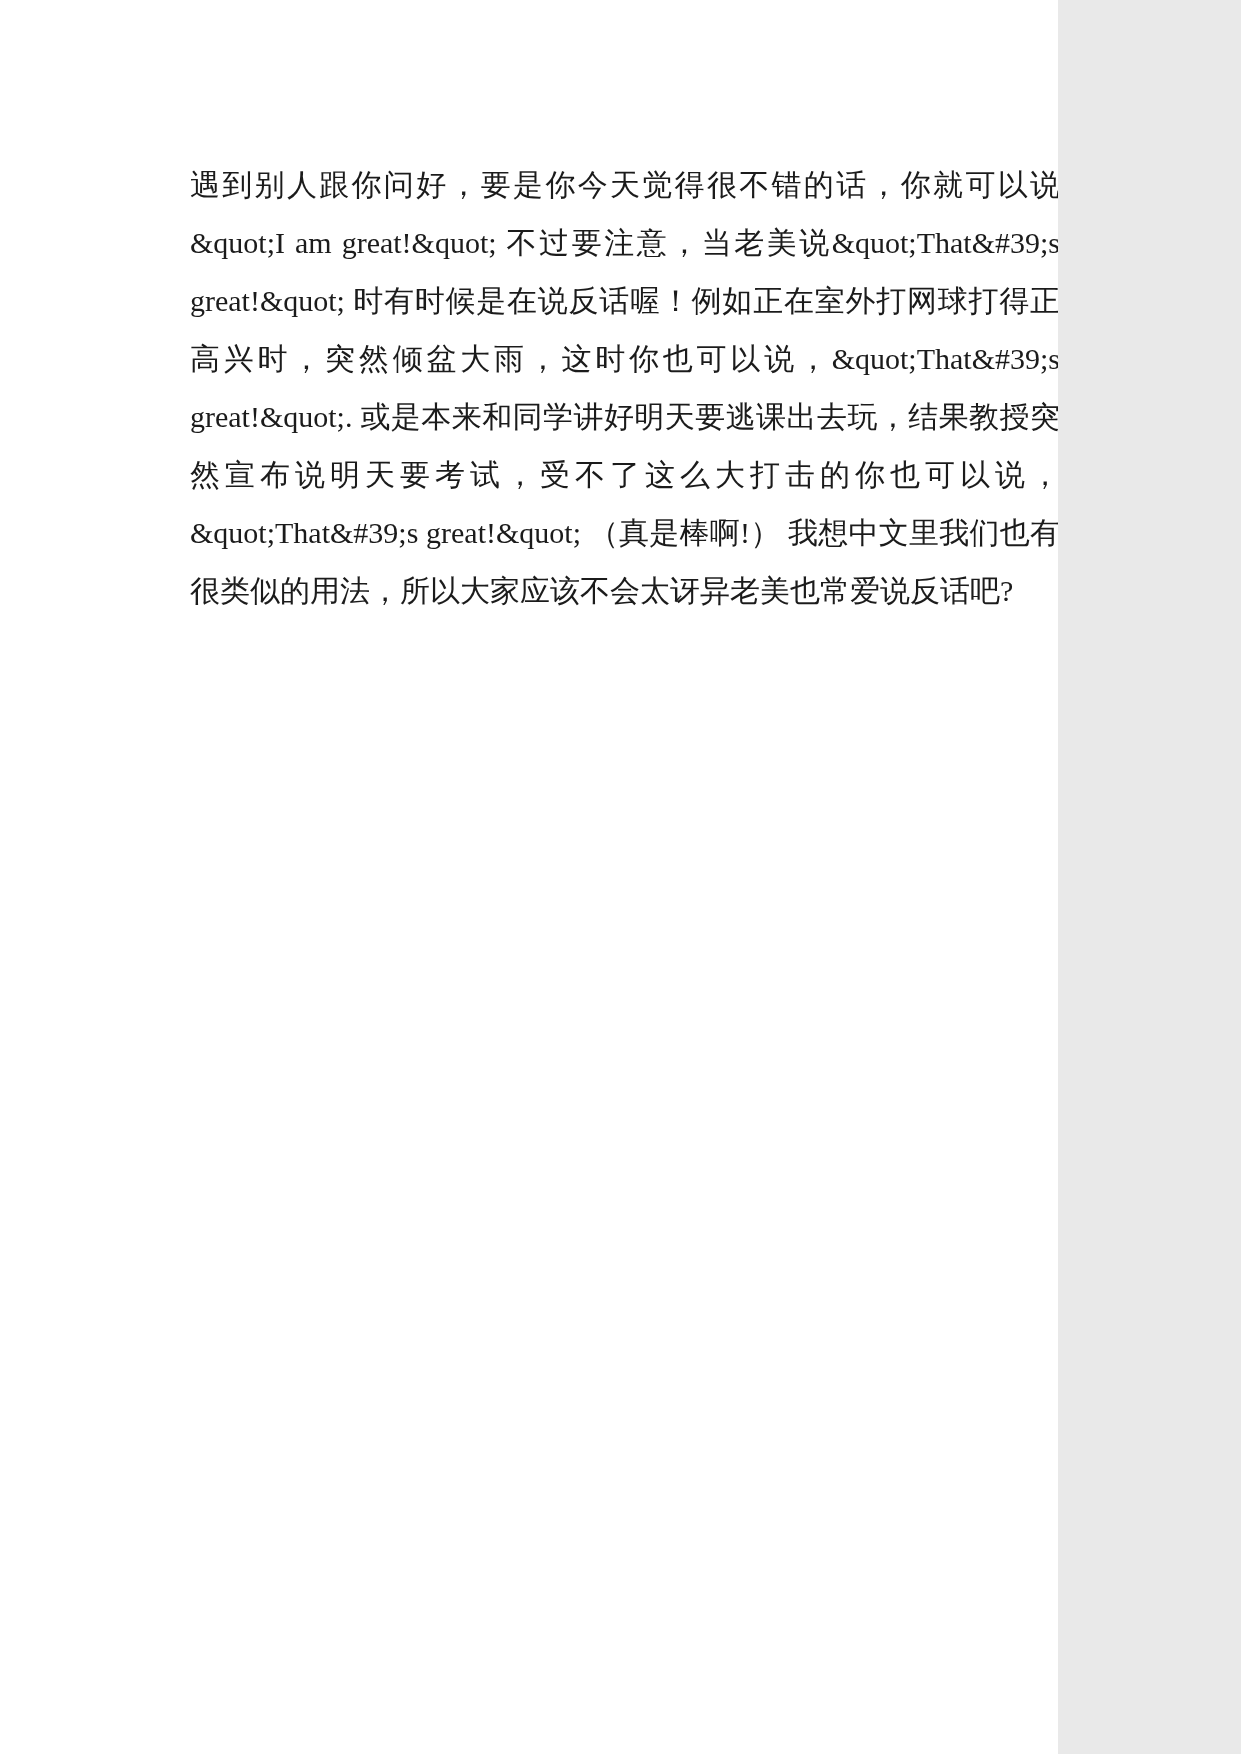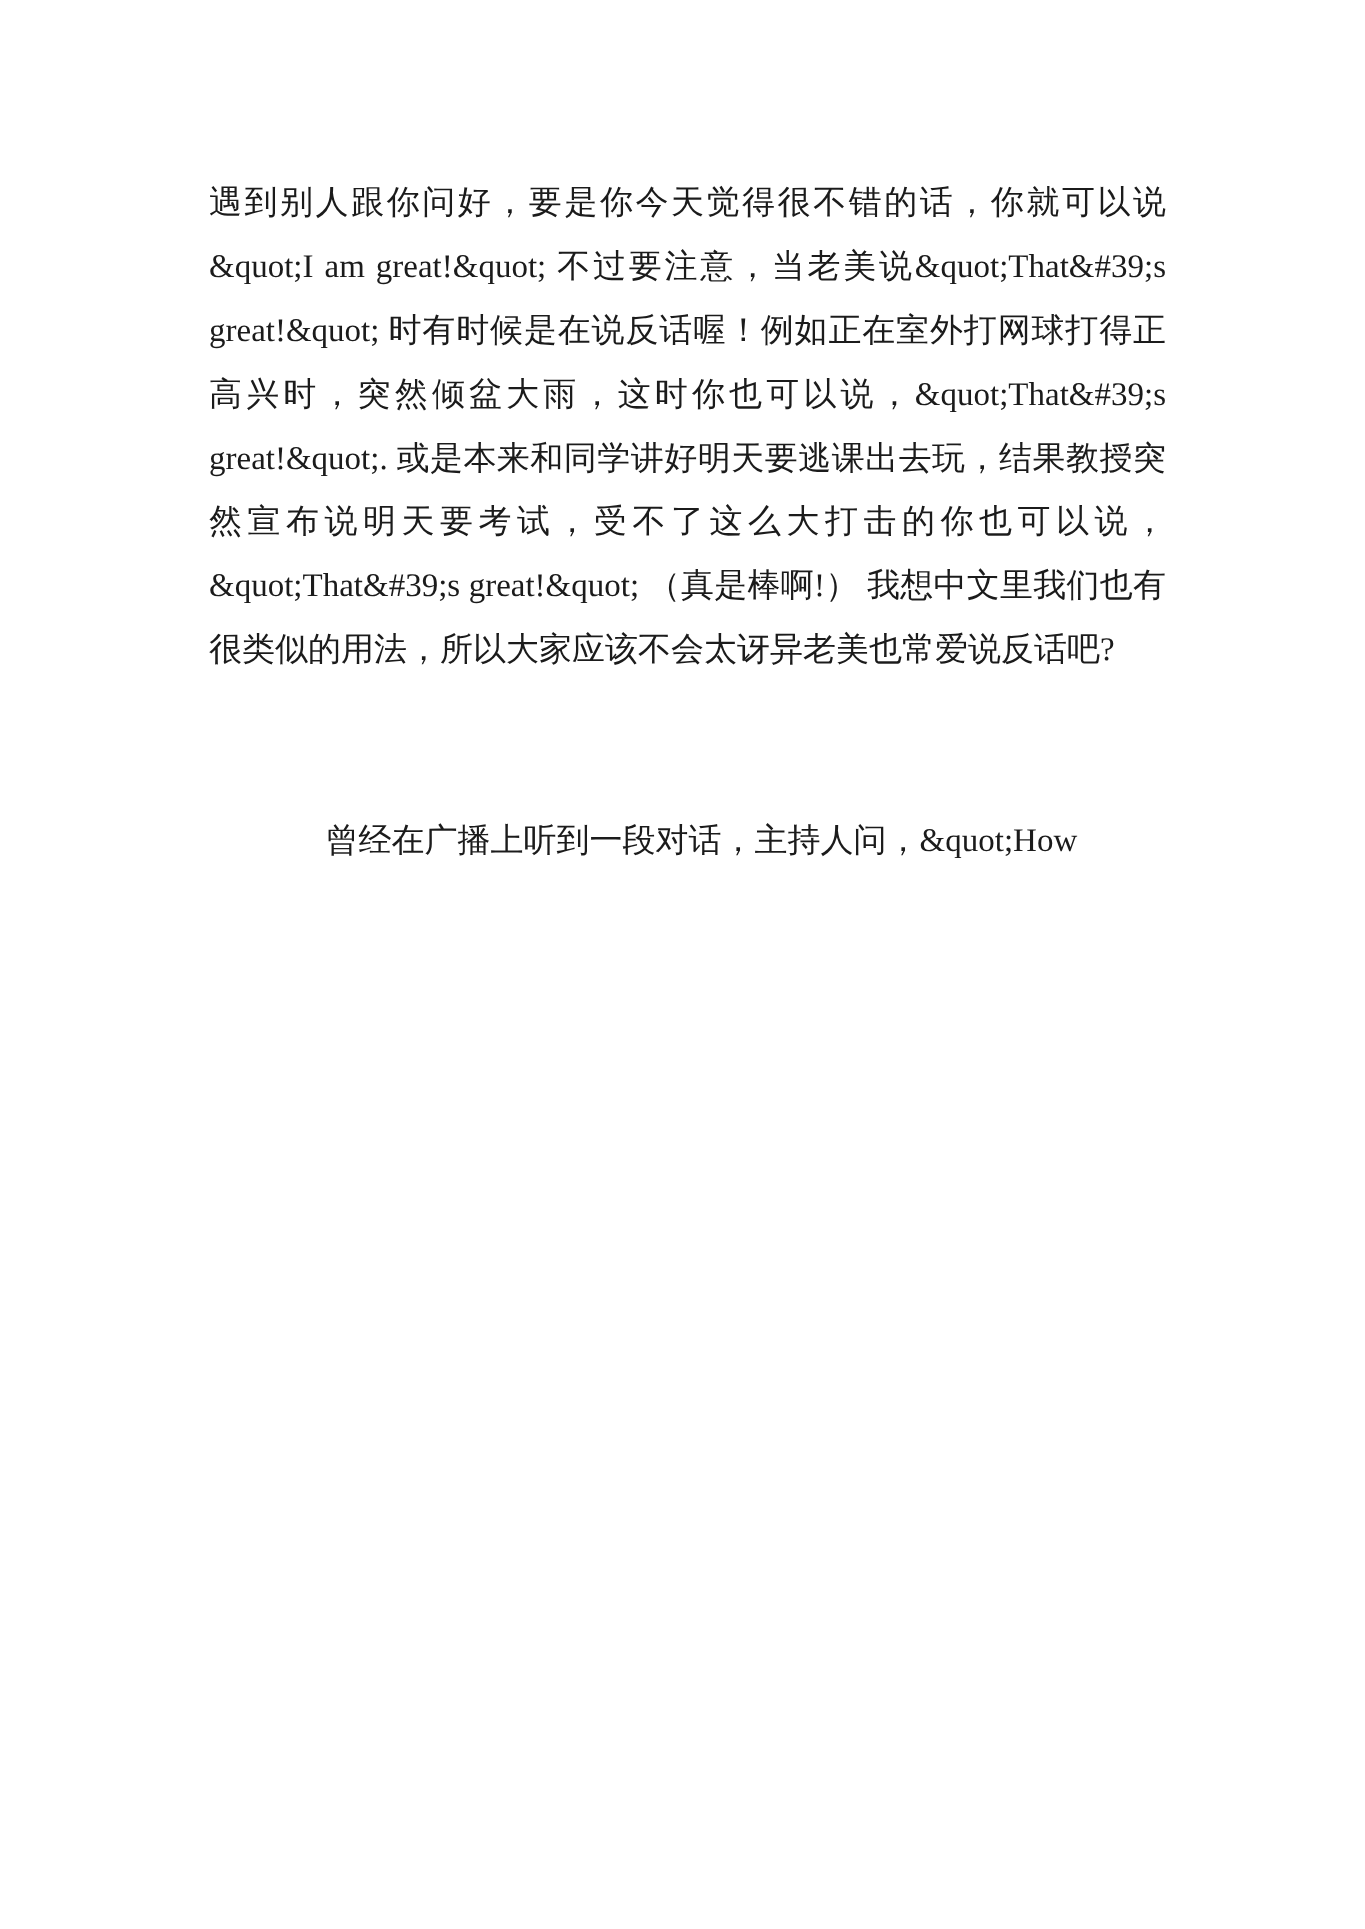--- a/index.html
+++ b/index.html
@@ -7,21 +7,21 @@
     padding: 0;
   }
   body {
     width: 1241px;
     height: 1754px;
     background: #e9e9e9;
     font-family: "Liberation Serif", "DejaVu Serif", serif;
   }
   .page {
     position: relative;
-    width: 1241px;
+    width: 1058px;
     height: 1754px;
     background: #ffffff;
     overflow: hidden;
   }
   .content {
     position: absolute;
     left: 190px;
     top: 156px;
     width: 870px;
     color: #1b1b1b;
@@ -43,15 +43,14 @@
   .content p:last-child {
     margin-bottom: 0;
   }
 </style>
 </head>
 <body>
 
 <div class="page">
   <div class="content">
     <p>遇到别人跟你问好，要是你今天觉得很不错的话，你就可以说 &amp;quot;I am great!&amp;quot; 不过要注意，当老美说&amp;quot;That&amp;#39;s great!&amp;quot; 时有时候是在说反话喔！例如正在室外打网球打得正高兴时，突然倾盆大雨，这时你也可以说，&amp;quot;That&amp;#39;s great!&amp;quot;. 或是本来和同学讲好明天要逃课出去玩，结果教授突然宣布说明天要考试，受不了这么大打击的你也可以说，&amp;quot;That&amp;#39;s great!&amp;quot; （真是棒啊!） 我想中文里我们也有很类似的用法，所以大家应该不会太讶异老美也常爱说反话吧?</p>
-    <p class="first-line-indent">曾经在广播上听到一段对话，主持人问，&amp;quot;How</p>
   </div>
 </div>
 
 </body></html>

